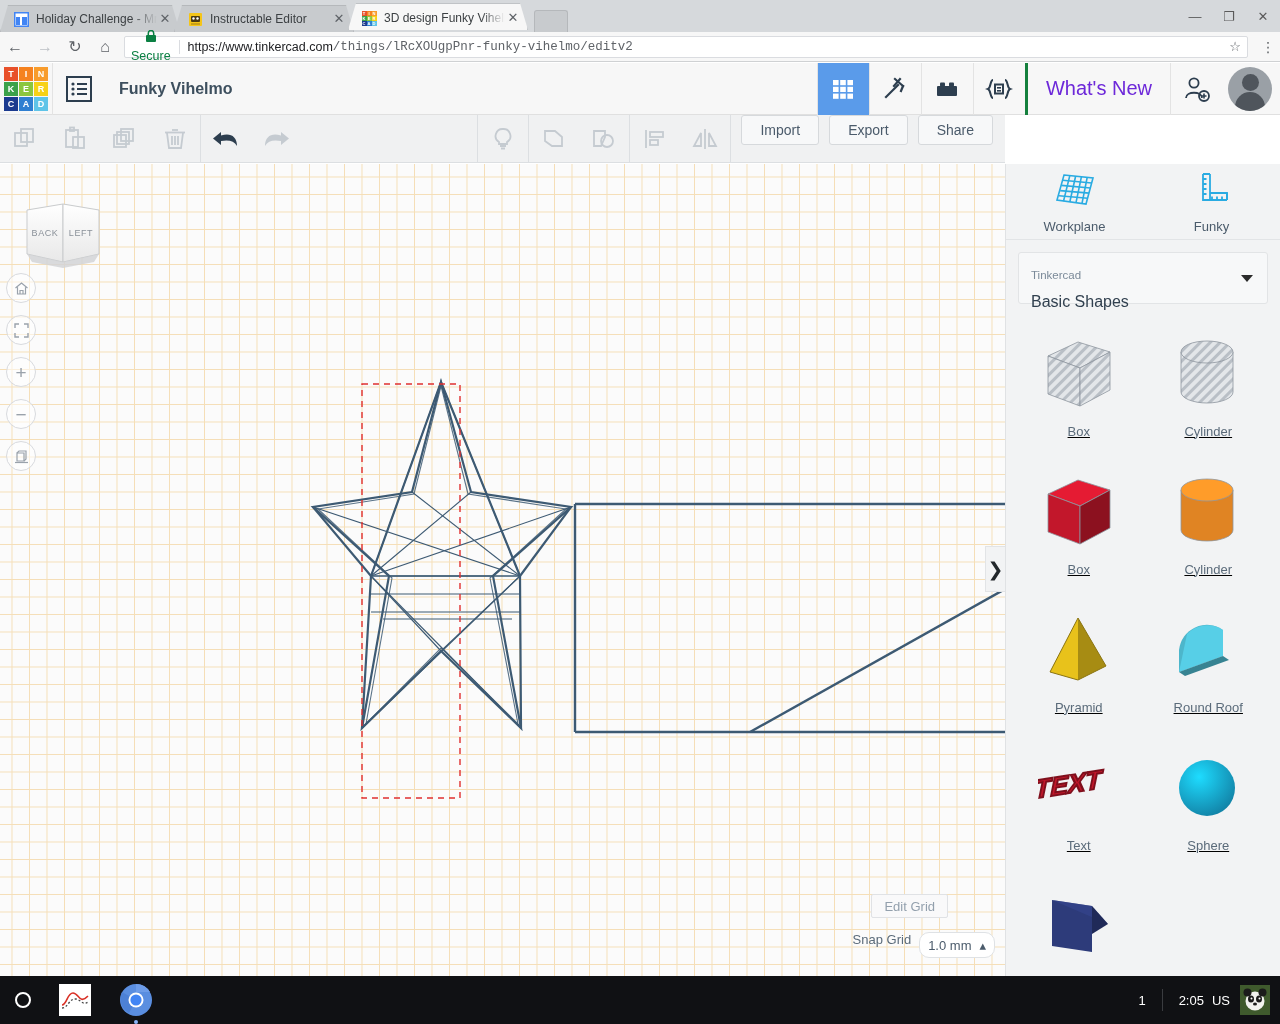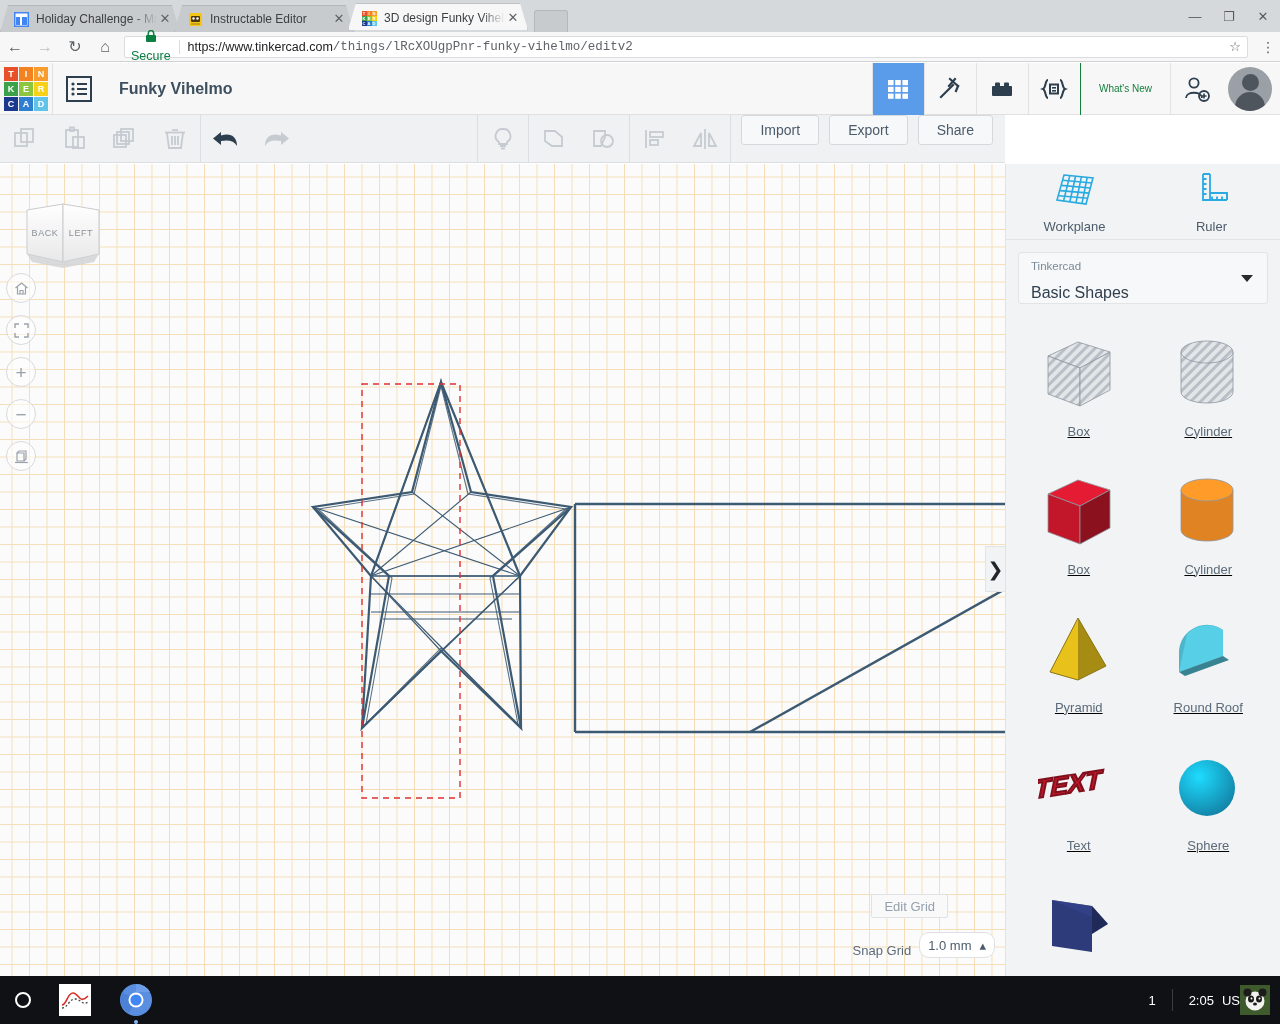--- a/index.html
+++ b/index.html
@@ -109,21 +109,21 @@
     padding-left: 14px;
   }
   .hdr-spacer { flex: 1; }
   .hdr-icon-btn {
     width: 52px; height: 52px; display: flex; align-items: center;
     justify-content: center; border-left: 1px solid #e3e3e3; color: #3d4f5e;
   }
   .hdr-icon-btn.active { background: #5a9bea; color: #fff; }
   .whats-new {
     height: 52px; display: flex; align-items: center; padding: 0 18px;
-    color: #15803d; font-size: 10px; border-left: 1px solid #15803d;
+    color: #6d28d9; font-size: 20px; border-left: 3px solid #15803d;
   }
   .avatar {
     width: 44px; height: 44px; border-radius: 50%;
     background: #9aa0a6; margin: 0 8px 0 6px;
     position: relative; overflow: hidden; flex: none;
   }
   .avatar::before { content: ""; position: absolute; width: 17px; height: 17px;
     border-radius: 50%; background: #4f555c; left: 13.5px; top: 7px; }
   .avatar::after { content: ""; position: absolute; width: 30px; height: 22px;
     border-radius: 15px 15px 0 0; background: #4f555c; left: 7px; top: 25px; }
@@ -173,21 +173,21 @@
     color: #9aa2ab;
   }
   .edit-grid-btn {
     position: absolute; right: 57px; bottom: 58px;
     height: 24px; padding: 0 12px; background: #f9f9fa;
     border: 1px solid #e0e2e5; border-radius: 2px;
     display: flex; align-items: center; font-size: 13px; color: #93a0ad;
   }
   .snap-row {
     position: absolute; right: 10px; bottom: 18px;
-    display: flex; align-items: flex-end; gap: 8px;
+    display: flex; align-items: flex-start; gap: 8px;
   }
   .snap-label { font-size: 13px; color: #5b6b7a; }
   .snap-select {
     height: 26px; padding: 0 8px; background: #fff;
     border: 1px solid #dfe2e5; border-radius: 10px;
     display: flex; align-items: center; gap: 8px;
     font-size: 13px; color: #4b5b6b;
   }
   .panel-collapse {
     position: absolute; right: 0; top: 382px;
@@ -206,21 +206,21 @@
     display: flex; height: 76px; border-bottom: 1px solid #e2e4e6;
   }
   .rtool {
     flex: 1; display: flex; flex-direction: column;
     align-items: center; justify-content: center; gap: 5px;
   }
   .rtool-label { font-size: 13px; color: #4b5b6b; }
   .shape-select {
     margin: 12px; height: 52px; background: #f7f8f9;
     border: 1px solid #e2e4e6; border-radius: 3px;
-    padding: 7px 12px; position: relative;
+    padding: 16px 12px; position: relative;
   }
   .shape-select-sub { font-size: 11.5px; color: #7b8a99; }
   .shape-select-main { font-size: 16px; color: #31404f; margin-top: 12px; }
   .shape-select-caret {
     position: absolute; right: 14px; top: 22px;
     width: 0; height: 0; border-left: 6px solid transparent;
     border-right: 6px solid transparent; border-top: 7px solid #2b2b2b;
   }
   .shape-grid {
     position: absolute; top: 153px; left: 0; width: 275px; height: 659px;
@@ -256,21 +256,21 @@
     position: absolute; bottom: -7px; left: 15px;
     width: 4px; height: 4px; border-radius: 50%; background: #8ab4f8;
   }
   .tb-right {
     margin-left: auto; display: flex; align-items: center; gap: 0;
     color: #fff; font-size: 13px; padding-right: 10px;
   }
   .tb-num { padding: 0 16px; }
   .tb-vsep { width: 1px; height: 22px; background: #3a3c40; }
   .tb-clock { padding: 0 8px 0 16px; }
-  .tb-locale { }
+  .tb-locale { padding-right: 10px; }
   .tb-avatar {
     width: 30px; height: 30px; overflow: hidden; flex: none;
     background: #2c3a22; position: relative;
   }
 </style>
 </head>
 <body>
 
 <div class="browser-tabstrip">
 
@@ -658,21 +658,21 @@
         <svg width="44" height="40" viewBox="0 0 44 40">
           <g stroke="#29abe2" stroke-width="1.8" fill="none">
             <path d="M13 4 V30 H37"></path>
             <path d="M20 4 V30"></path>
             <path d="M13 4 L20 4 M13 9 L16.5 9 M13 14 L16.5 14 M13 19 L16.5 19 M13 24 L16.5 24"></path>
             <path d="M37 30 V23 M32 30 V26.5 M27 30 V26.5 M22 30 V26.5"></path>
             <path d="M20 23 H37 V30"></path>
           </g>
         </svg>
       </span>
-      <span class="rtool-label">Ruler</span>
+      <span class="rtool-label">Funky</span>
     </div>
   </div>
 
   <div class="shape-select">
     <div class="shape-select-sub">Tinkercad</div>
     <div class="shape-select-main">Basic Shapes</div>
     <div class="shape-select-caret"></div>
   </div>
 
   <div class="shape-grid" id="shape-grid">

